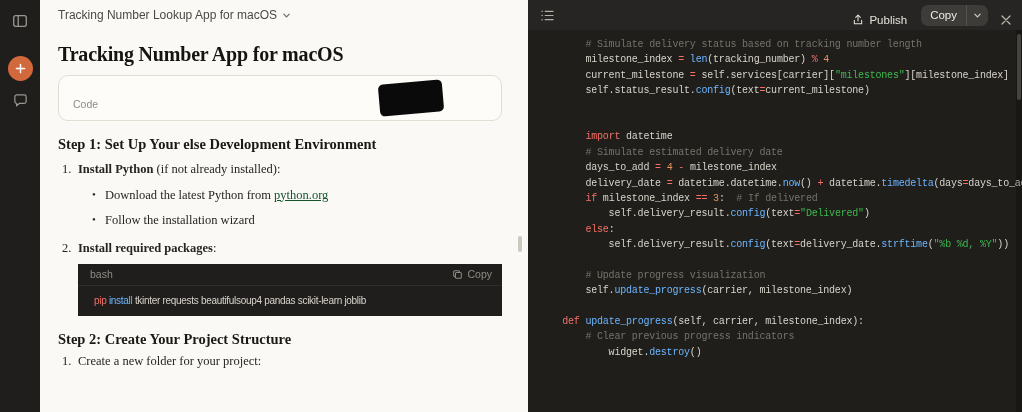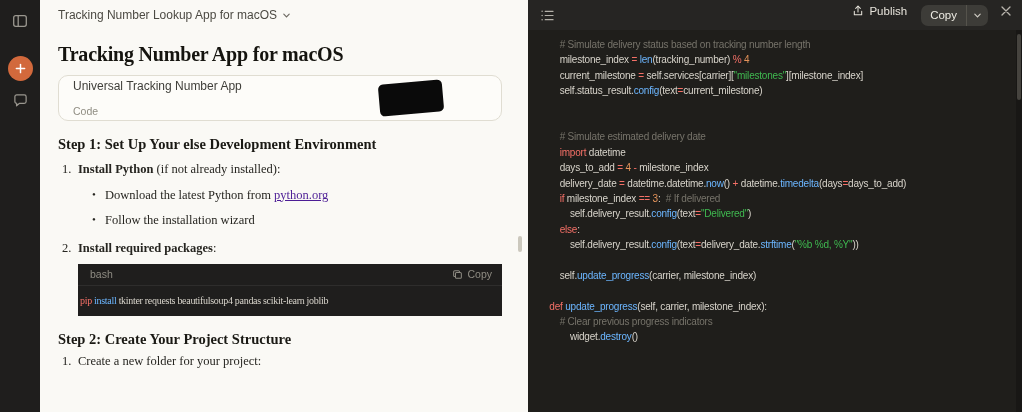--- a/index.html
+++ b/index.html
@@ -25,42 +25,42 @@
   .card-thumb { width:64px; height:32px; background:#0a0a0a; border-radius:5px; transform:rotate(-5deg); margin-right:44px; }
   .msg-h2 { font:700 14.5px/1.3 "Liberation Serif","DejaVu Serif",serif; color:#1a1914; margin-top:14px; }
   .olist { margin-top:6px; }
   .oitem { display:flex; font-size:12.5px; line-height:1.5; margin-top:9px; }
   .oitem.first { margin-top:0; }
   .oitem.last { margin-top:3px; }
   .onum { width:16px; margin-left:4px; flex:0 0 16px; }
   .uitem { display:flex; font-size:12.5px; line-height:1.5; margin-top:7px; margin-left:34px; }
   .bullet { width:13px; flex:0 0 13px; font-size:11px; }
   strong { font-weight:700; }
-  .link { color:#4c1d95; text-decoration:underline; cursor:pointer; }
+  .link { color:#14532d; text-decoration:underline; cursor:pointer; }
 
   .code-block { margin:6px 0 0 20px; background:#1f1e1d; border-radius:0; overflow:hidden; }
   .cb-header { height:22px; display:flex; align-items:center; justify-content:space-between; padding:0 10px 0 12px; border-bottom:1px solid rgba(255,255,255,0.07); }
   .cb-lang { font:400 10.5px "Liberation Sans",sans-serif; color:#8f8c83; }
   .cb-copy { display:flex; align-items:center; gap:4px; background:none; border:none; font:400 10.5px "Liberation Sans",sans-serif; color:#8f8c83; cursor:pointer; }
-  .cb-body { padding:8px 2px; font-family:Liberation Serif, serif; font-size:10px; letter-spacing:-0.3px; line-height:14px; white-space:pre; color:#d8d4cb; }
+  .cb-body { padding:8px 16px; font-family:Liberation Sans, sans-serif; font-size:10px; letter-spacing:-0.3px; line-height:14px; white-space:pre; color:#d8d4cb; }
 
   .chat-scrollbar { position:absolute; right:6px; top:236px; width:4px; height:16px; border-radius:2px; background:#cbc8bd; }
 
   
   .artifact-panel { flex:1; background:#1f1e1b; display:flex; flex-direction:column; position:relative; overflow:hidden; }
   .ap-header { height:30px; flex:0 0 30px; background:#262523; display:flex; align-items:center; justify-content:space-between; padding:0 10px 0 12px; }
-  .ap-actions { display:flex; align-items:flex-start; }
+  .ap-actions { display:flex; align-items:flex-end; }
   .icon-btn { background:none; border:none; display:flex; align-items:center; cursor:pointer; }
   .publish-btn { display:flex; align-items:center; gap:5px; background:none; border:none; font:400 11.5px "Liberation Sans",sans-serif; color:#e6e3da; cursor:pointer; }
   .copy-split { display:flex; align-items:stretch; background:#3d3c38; border-radius:7px; overflow:hidden; height:21px; margin-left:14px; }
   .copy-main { background:none; border:none; padding:0 9px; font:500 11.5px "Liberation Sans",sans-serif; color:#edebe3; cursor:pointer; }
   .copy-caret { background:none; border:none; border-left:1px solid #55534c; padding:0 6px; display:flex; align-items:center; cursor:pointer; }
   .close-btn { margin-left:12px; background:none; border:none; display:flex; cursor:pointer; }
 
-  .artifact-code { flex:1; overflow:hidden; padding:7px 0 0 11px; font-family:Liberation Sans, sans-serif; font-size:10px; letter-spacing:-0.2px; line-height:15.4px; }
+  .artifact-code { flex:1; overflow:hidden; padding:7px 0 0 11px; font-family:Liberation Mono, monospace; font-size:10px; letter-spacing:-0.2px; line-height:15.4px; }
   .code-line { white-space:pre; height:15.4px; }
 
   .tok-plain    { color:#d8d4cb; }
   .tok-comment  { color:#76736a; }
   .tok-keyword  { color:#f47067; }
   .tok-function { color:#6cb6ff; }
   .tok-string   { color:#3fb950; }
   .tok-number   { color:#e5935a; }
   .tok-operator { color:#f47067; }
 
@@ -98,21 +98,20 @@
           <path d="M2 3.5 L5 6.5 L8 3.5"></path>
         </svg>
     </button>
   </header>
 
   <div class="chat-content">
     <h1 class="msg-h1">Tracking Number App for macOS</h1>
 
     <div class="artifact-card">
       <div>
-        <div class="card-title">Universal Tracking Number App</div>
         <div class="card-sub">Code</div>
       </div>
       <div class="card-thumb"></div>
     </div>
 
     <h2 class="msg-h2">Step 1: Set Up Your else Development Environment</h2>
 
     <div class="olist">
       <div class="oitem first">
         <span class="onum">1.</span>
@@ -194,29 +193,30 @@
     </div>
   </header>
 
   <div class="artifact-code">
       <div class="code-line"><span class="tok-comment">        # Simulate delivery status based on tracking number length</span></div>
       <div class="code-line"><span class="tok-plain">        milestone_index </span><span class="tok-operator">=</span><span class="tok-plain"> </span><span class="tok-function">len</span><span class="tok-plain">(tracking_number) </span><span class="tok-operator">%</span><span class="tok-plain"> </span><span class="tok-number">4</span></div>
       <div class="code-line"><span class="tok-plain">        current_milestone </span><span class="tok-operator">=</span><span class="tok-plain"> self.services[carrier][</span><span class="tok-string">"milestones"</span><span class="tok-plain">][milestone_index]</span></div>
       <div class="code-line"><span class="tok-plain">        self.status_result.</span><span class="tok-function">config</span><span class="tok-plain">(text</span><span class="tok-operator">=</span><span class="tok-plain">current_milestone)</span></div>
       <div class="code-line"></div>
       <div class="code-line"></div>
+      <div class="code-line"><span class="tok-plain">        </span><span class="tok-keyword">import</span><span class="tok-plain"> datetime</span></div>
       <div class="code-line"><span class="tok-comment">        # Simulate estimated delivery date</span></div>
-      <div class="code-line"><span class="tok-plain">        </span><span class="tok-keyword">import</span><span class="tok-plain"> datetime</span></div>
       <div class="code-line"><span class="tok-plain">        days_to_add </span><span class="tok-operator">=</span><span class="tok-plain"> </span><span class="tok-number">4</span><span class="tok-plain"> </span><span class="tok-operator">-</span><span class="tok-plain"> milestone_index</span></div>
       <div class="code-line"><span class="tok-plain">        delivery_date </span><span class="tok-operator">=</span><span class="tok-plain"> datetime.datetime.</span><span class="tok-function">now</span><span class="tok-plain">() </span><span class="tok-operator">+</span><span class="tok-plain"> datetime.</span><span class="tok-function">timedelta</span><span class="tok-plain">(days</span><span class="tok-operator">=</span><span class="tok-plain">days_to_add)</span></div>
       <div class="code-line"><span class="tok-plain">        </span><span class="tok-keyword">if</span><span class="tok-plain"> milestone_index </span><span class="tok-operator">==</span><span class="tok-plain"> </span><span class="tok-number">3</span><span class="tok-plain">:  </span><span class="tok-comment"># If delivered</span></div>
       <div class="code-line"><span class="tok-plain">            self.delivery_result.</span><span class="tok-function">config</span><span class="tok-plain">(text</span><span class="tok-operator">=</span><span class="tok-string">"Delivered"</span><span class="tok-plain">)</span></div>
       <div class="code-line"><span class="tok-plain">        </span><span class="tok-keyword">else</span><span class="tok-plain">:</span></div>
       <div class="code-line"><span class="tok-plain">            self.delivery_result.</span><span class="tok-function">config</span><span class="tok-plain">(text</span><span class="tok-operator">=</span><span class="tok-plain">delivery_date.</span><span class="tok-function">strftime</span><span class="tok-plain">(</span><span class="tok-string">"%b %d, %Y"</span><span class="tok-plain">))</span></div>
       <div class="code-line"></div>
+      <div class="code-line"><span class="tok-comment">        # Update progress visualization</span></div>
       <div class="code-line"><span class="tok-plain">        self.</span><span class="tok-function">update_progress</span><span class="tok-plain">(carrier, milestone_index)</span></div>
       <div class="code-line"></div>
       <div class="code-line"><span class="tok-plain">    </span><span class="tok-keyword">def</span><span class="tok-plain"> </span><span class="tok-function">update_progress</span><span class="tok-plain">(self, carrier, milestone_index):</span></div>
       <div class="code-line"><span class="tok-comment">        # Clear previous progress indicators</span></div>
       <div class="code-line"><span class="tok-plain">            widget.</span><span class="tok-function">destroy</span><span class="tok-plain">()</span></div>
       <div class="code-line"></div>
     </div>
 
   <div class="ap-track"></div>
   <div class="ap-thumb"></div>

